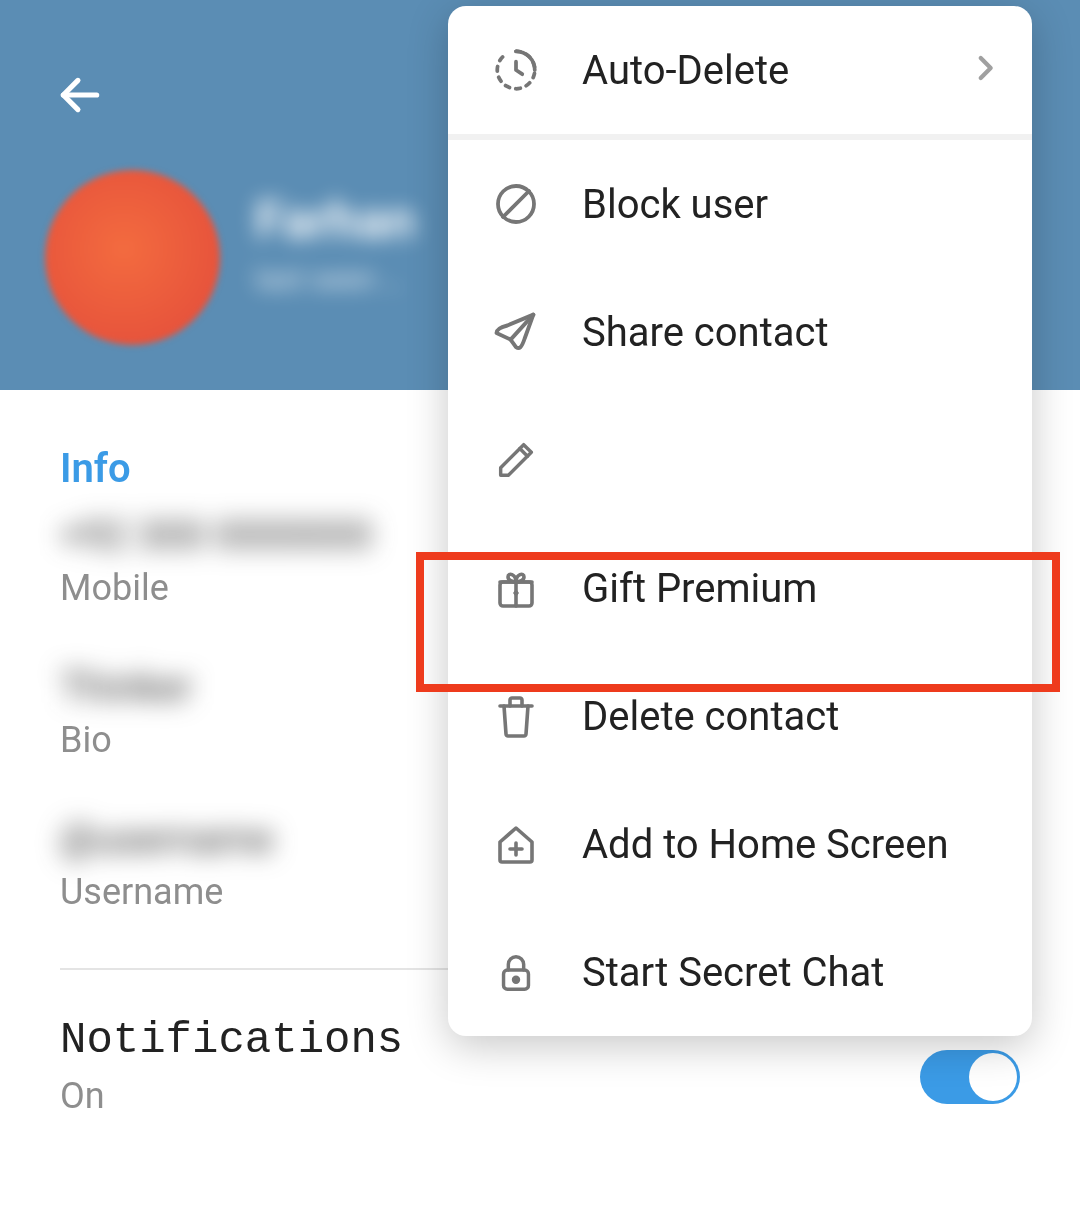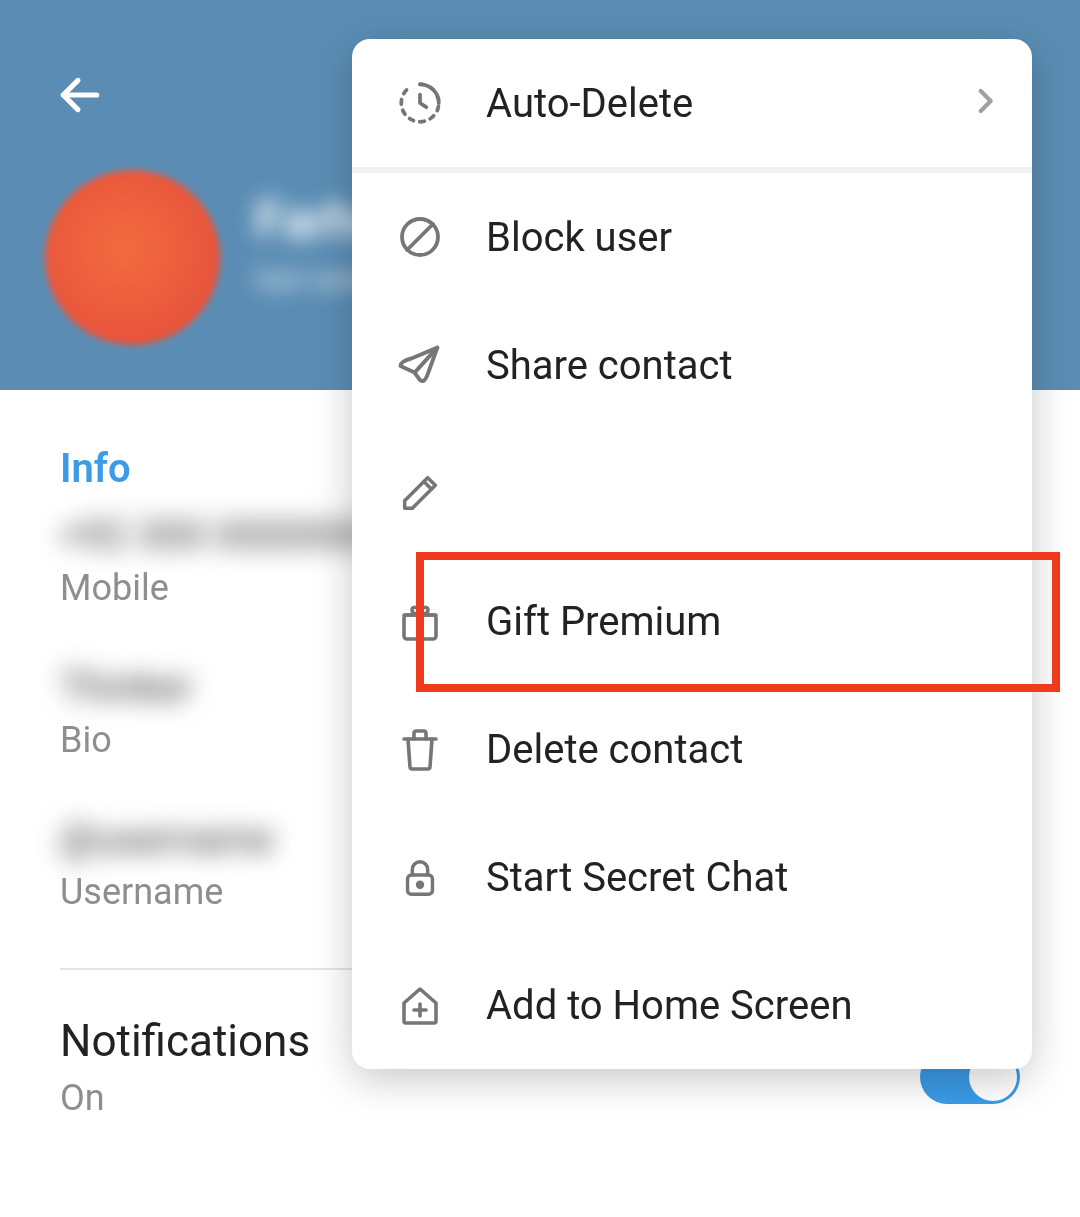--- a/index.html
+++ b/index.html
@@ -85,20 +85,21 @@
   }
   .notif-row {
     display: flex;
     justify-content: space-between;
     align-items: flex-start;
   }
   .notif-text .notif-title {
     font-size: 44px;
     color: #222;
     margin-bottom: 10px;
+    font-family: Liberation Mono, monospace;
   }
   .notif-text .notif-status {
     font-size: 36px;
     color: #8e8e8e;
   }
 
   
   .toggle {
     margin-top: 35px;
     width: 100px;
@@ -114,23 +115,23 @@
     top: 3px;
     width: 48px;
     height: 48px;
     background: #fff;
     border-radius: 50%;
   }
 
   
   .menu {
     position: absolute;
-    top: 39px;
+    top: 6px;
     right: 48px;
-    width: 680px;
+    width: 584px;
     background: #fff;
     border-radius: 18px;
     box-shadow: 0 10px 40px rgba(0,0,0,0.22);
     overflow: hidden;
   }
   .menu-item {
     height: 128px;
     display: flex;
     align-items: center;
     padding: 0 30px 0 28px;
@@ -282,35 +283,35 @@
         <path d="M6 7 L7 21 C7 21.5 7.5 22 8 22 L16 22 C16.5 22 17 21.5 17 21 L18 7"></path>
         <line x1="4" y1="7" x2="20" y2="7"></line>
         <path d="M9 7 L9 4 C9 3.5 9.5 3 10 3 L14 3 C14.5 3 15 3.5 15 4 L15 7"></path>
       </svg>
     </span>
     <span class="menu-label">Delete contact</span>
   </div>
 
   <div class="menu-item">
     <span class="menu-icon">
+      <svg width="48" height="48" viewBox="0 0 24 24" fill="none" stroke="currentColor" stroke-width="1.8" stroke-linecap="round" stroke-linejoin="round">
+        <path d="M4 11 L12 4 L20 11 V20 a1 1 0 0 1 -1 1 H5 a1 1 0 0 1 -1 -1 Z"></path>
+        <line x1="12" y1="11.5" x2="12" y2="17.5"></line>
+          <line x1="9" y1="14.5" x2="15" y2="14.5"></line>
+      </svg>
+    </span>
+    <span class="menu-label">Add to Home Screen</span>
+  </div>
+
+  <div class="menu-item">
+    <span class="menu-icon">
       <svg width="46" height="46" viewBox="0 0 24 24" fill="none" stroke="currentColor" stroke-width="1.8" stroke-linecap="round" stroke-linejoin="round">
         <rect x="5.5" y="11" width="13" height="10" rx="2"></rect>
         <path d="M8 11 V8 a4 4 0 0 1 8 0 v3"></path>
         <circle cx="12" cy="16" r="1.3" fill="currentColor"></circle>
       </svg>
     </span>
     <span class="menu-label">Start Secret Chat</span>
   </div>
 
-  <div class="menu-item">
-    <span class="menu-icon">
-      <svg width="48" height="48" viewBox="0 0 24 24" fill="none" stroke="currentColor" stroke-width="1.8" stroke-linecap="round" stroke-linejoin="round">
-        <path d="M4 11 L12 4 L20 11 V20 a1 1 0 0 1 -1 1 H5 a1 1 0 0 1 -1 -1 Z"></path>
-        <line x1="12" y1="11.5" x2="12" y2="17.5"></line>
-          <line x1="9" y1="14.5" x2="15" y2="14.5"></line>
-      </svg>
-    </span>
-    <span class="menu-label">Add to Home Screen</span>
-  </div>
-
 </div>
 
 <div class="highlight-box"></div>
 
 </body></html>

